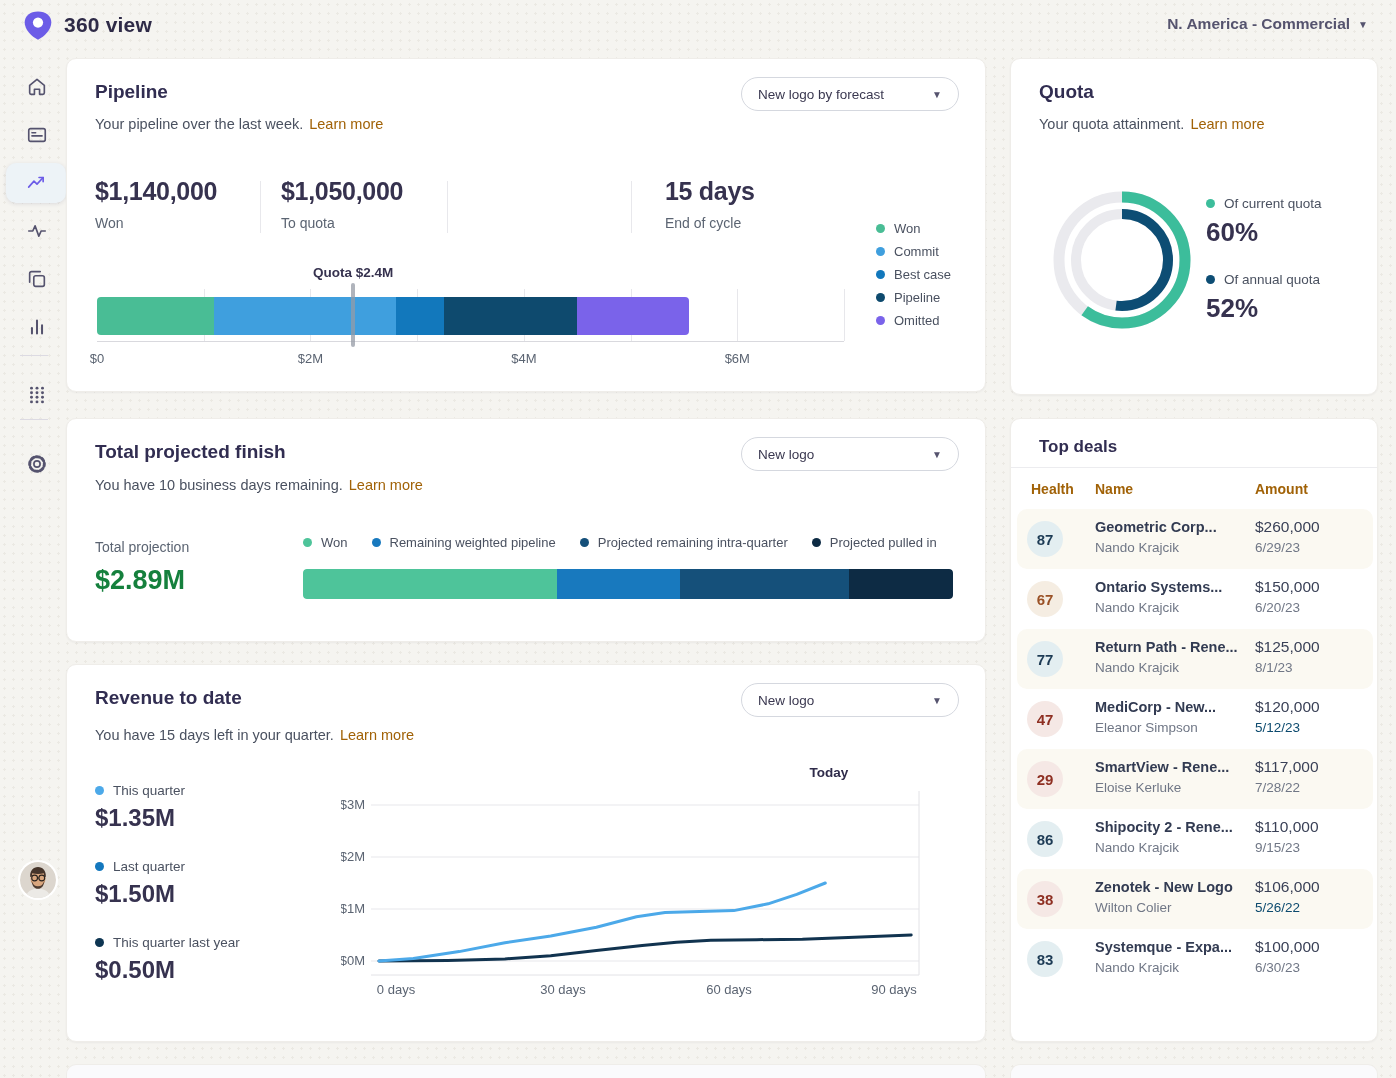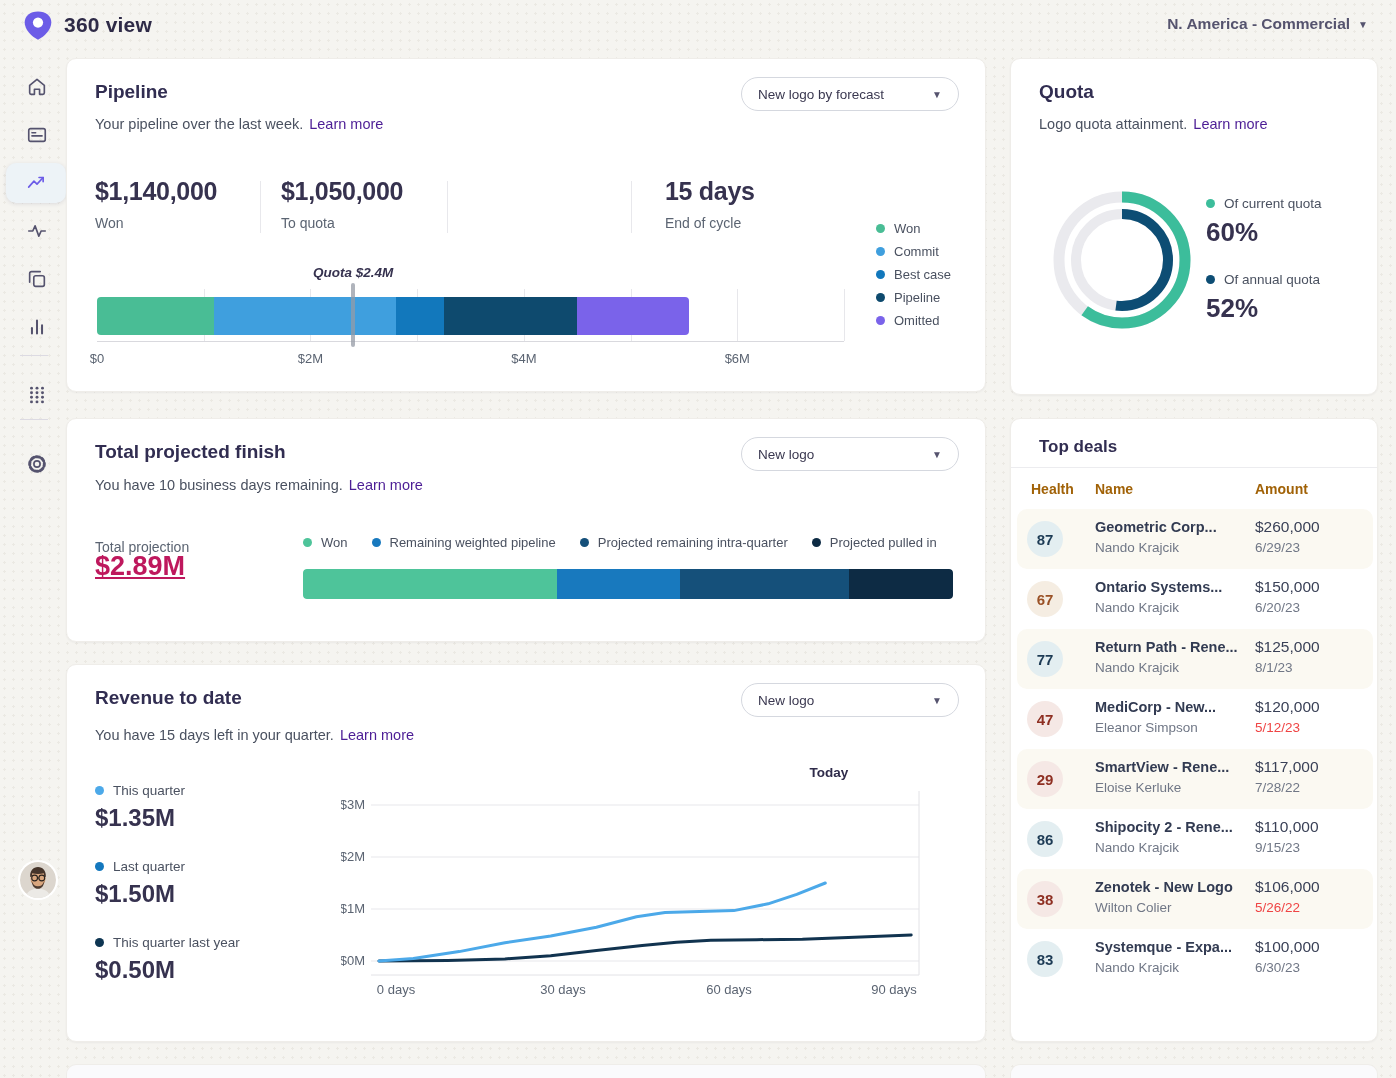--- a/index.html
+++ b/index.html
@@ -26,21 +26,21 @@
   .nav-item.active { left:6px; width:60px; background:#EDF3F7; box-shadow:0 1px 4px rgba(40,40,80,.12); color:#6C5CE7; }
   .icn { width:22px; height:22px; stroke:currentColor; fill:none; stroke-width:1.8; stroke-linecap:round; stroke-linejoin:round; }
   .icn.filled { fill:currentColor; stroke:none; }
   .side-div { position:absolute; left:20px; width:28px; height:1px; background:#DCDAE2; }
   .avatar { position:absolute; left:20px; top:862px; width:36px; height:36px; border-radius:50%; overflow:hidden; cursor:pointer; box-shadow:0 0 0 2px #fff; }
 
   
   .card { position:absolute; background:#fff; border:1px solid #EFEDE9; border-radius:10px; box-shadow:0 1px 2px rgba(30,30,60,.05); }
   .card-title { position:absolute; left:28px; top:22px; font-size:19px; font-weight:bold; color:#312D51; }
   .card-sub { position:absolute; left:28px; font-size:14.5px; color:#4A5160; }
-  .lnk { color:#4c1d95; margin-left:6px; cursor:pointer; text-decoration:none; }
+  .lnk { color:#a16207; margin-left:6px; cursor:pointer; text-decoration:none; }
   .dd { position:absolute; right:26px; top:18px; width:218px; height:34px; border:1px solid #D5D8DF; border-radius:17px; background:#fff;
         display:flex; align-items:center; justify-content:space-between; padding:0 16px; font-size:13.5px; color:#3A3850; cursor:pointer; }
 
   
   .stat { position:absolute; top:118px; }
   .stat-val { font-size:25px; font-weight:bold; color:#36324F; letter-spacing:-.3px; }
   .stat-lab { margin-top:9px; font-size:14px; color:#5B6472; }
   .stat-div { position:absolute; top:122px; width:1px; height:52px; background:#E8E8EC; }
 
   
@@ -61,21 +61,21 @@
   .quota-lab { position:absolute; top:-24px; transform:translateX(-50%); font-size:13.5px; font-weight:bold; color:#36324F; white-space:nowrap; }
   .p-tick { position:absolute; top:62px; transform:translateX(-50%); font-size:13px; color:#5B6472; }
 
   
   .donut { position:absolute; left:36px; top:126px; }
   .q-item { position:absolute; left:195px; display:flex; align-items:center; gap:9px; font-size:13.5px; color:#4A5160; }
   .q-val { position:absolute; left:195px; font-size:26px; font-weight:bold; color:#36324F; }
 
   
   .total-lab { position:absolute; left:28px; top:120px; font-size:14px; color:#5B6472; }
-  .total-val { position:absolute; left:28px; top:132px; font-size:27px; font-weight:bold; color:#be185d;text-decoration:underline; }
+  .total-val { position:absolute; left:28px; top:146px; font-size:27px; font-weight:bold; color:#15803d; }
   #projected-bar { position:absolute; left:236px; top:150px; width:650px; height:30px; display:flex; border-radius:3px; overflow:hidden; }
 
   
   .r-stat-lab { position:absolute; left:28px; display:flex; align-items:center; gap:9px; font-size:13.5px; color:#4A5160; }
   .r-stat-val { position:absolute; left:28px; font-size:24px; font-weight:bold; color:#36324F; }
   .rchart { position:absolute; left:274px; top:96px; }
   .ax-txt { font-size:13px; fill:#5B6472; }
   .today-txt { font-size:13.5px; font-weight:bold; fill:#2F2B4A; }
 
   
@@ -85,21 +85,21 @@
   .deal-row { position:relative; width:356px; height:60px; border-radius:10px; cursor:pointer; }
   .deal-row:nth-child(odd) { background:#FBF9F2; }
   .badge { position:absolute; left:10px; top:12px; width:36px; height:36px; border-radius:50%; display:flex; align-items:center; justify-content:center; font-size:15px; font-weight:bold; }
   .tone-good { background:#E3EEF1; color:#1D3B55; }
   .tone-warn { background:#F5EDE2; color:#9A5126; }
   .tone-bad  { background:#F5E8E5; color:#8E2F22; }
   .deal-name { position:absolute; left:78px; top:10px; font-size:14.5px; font-weight:bold; color:#323B52; }
   .deal-owner { position:absolute; left:78px; top:31px; font-size:13.5px; color:#707786; }
   .deal-amt { position:absolute; left:238px; top:9px; font-size:15.5px; color:#3A4157; }
   .deal-date { position:absolute; left:238px; top:31px; font-size:13.5px; color:#707786; }
-  .deal-date.red { color:#ef4444; }
+  .deal-date.red { color:#0c4a6e; }
 
   .stub { position:absolute; top:1064px; height:14px; background:#FAFAFC; border:1px solid #EFEDE9; border-bottom:none; border-radius:10px 10px 0 0; }
 </style>
 </head>
 <body>
 
 <div class="page">
 
   <svg class="logo" viewBox="0 0 30 30">
     <path d="M15 1.5c7.5 0 12.5 4.2 12.5 10.3 0 6.6-6.4 13-12.5 16.2C8.9 24.8 2.5 18.4 2.5 11.8 2.5 5.7 7.5 1.5 15 1.5Z" fill="#6C5CE7"></path>
@@ -244,34 +244,34 @@
         </div>
       <div id="pipeline-bar">
           <div class="seg" style="width: 15.7143%; background: rgb(73, 189, 149);"></div>
           <div class="seg" style="width: 24.2857%; background: rgb(63, 159, 222);"></div>
           <div class="seg" style="width: 6.42857%; background: rgb(18, 120, 188);"></div>
           <div class="seg" style="width: 17.8571%; background: rgb(14, 74, 110);"></div>
           <div class="seg" style="width: 15%; background: rgb(122, 99, 234);"></div>
         </div>
       <div class="p-axis"></div>
       <div id="quota-marker" class="quota-line" style="left: 34.2857%;"></div>
-      <div id="quota-label" class="quota-lab" style="left: 34.2857%; font-style: italic;">Quota $2.4M</div>
+      <div id="quota-label" class="quota-lab" style="left: 34.2857%;">Quota $2.4M</div>
       <div id="pipeline-ticks">
           <div class="p-tick" style="left: 0%;">$0</div>
           <div class="p-tick" style="left: 28.5714%;">$2M</div>
           <div class="p-tick" style="left: 57.1429%;">$4M</div>
           <div class="p-tick" style="left: 85.7143%;">$6M</div>
         </div>
     </div>
   </section>
 
   <section class="card" style="left:1010px; top:58px; width:368px; height:337px;">
     <h2 class="card-title">Quota</h2>
     <div class="card-sub" style="top:57px">
-      <span>Logo quota attainment.</span><a class="lnk">Learn more</a>
+      <span>Your quota attainment.</span><a class="lnk">Learn more</a>
     </div>
     <svg class="donut" width="150" height="150" viewBox="0 0 150 150">
       <circle cx="75" cy="75" r="63" fill="none" stroke="#EAEAEE" stroke-width="11"></circle>
       <circle id="donut-a" cx="75" cy="75" r="63" fill="none" stroke-width="11" stroke-linecap="butt" transform="rotate(-90 75 75)" stroke="#3CBD9B" stroke-dasharray="237.5 395.8"></circle>
       <circle cx="75" cy="75" r="46" fill="none" stroke="#EAEAEE" stroke-width="10"></circle>
       <circle id="donut-b" cx="75" cy="75" r="46" fill="none" stroke-width="10" stroke-linecap="butt" transform="rotate(-90 75 75)" stroke="#0D4D74" stroke-dasharray="150.3 289.0"></circle>
     </svg>
     <div class="q-item" style="top:137px">
       <span class="dot" style="background: rgb(60, 189, 155);"></span>
       <span>Of current quota</span>

